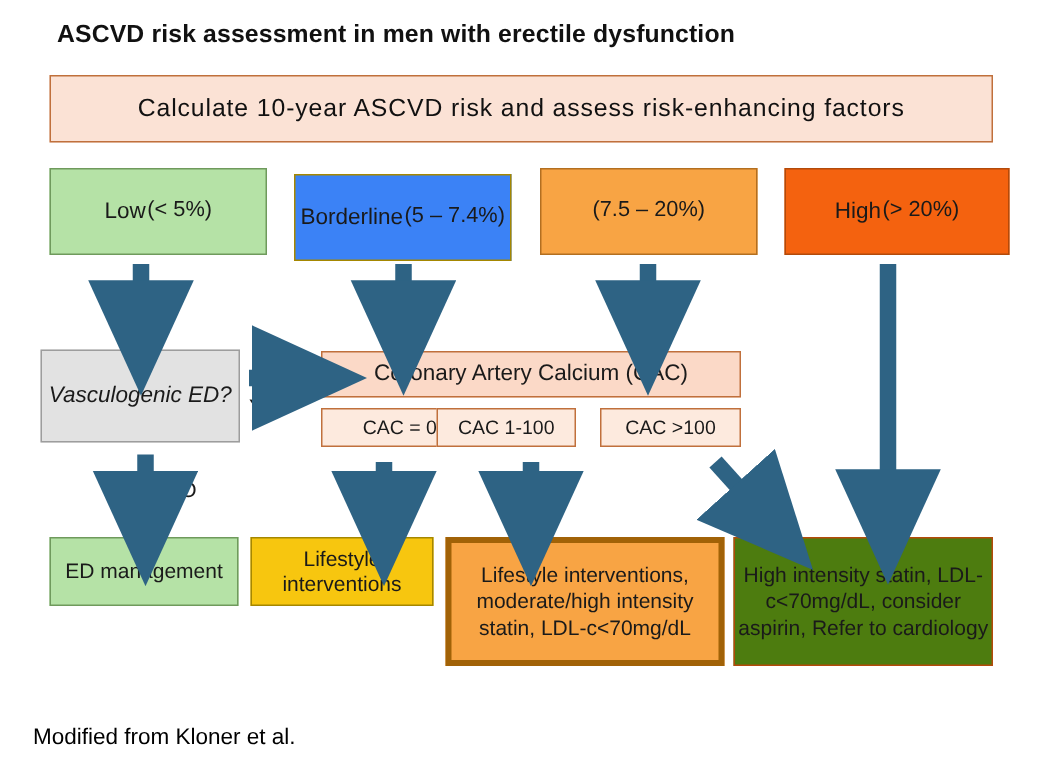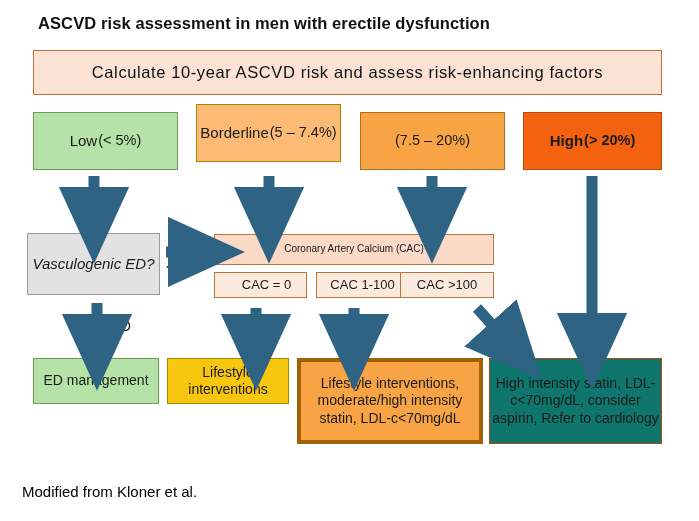--- a/index.html
+++ b/index.html
@@ -56,50 +56,50 @@
     color: #111111;
   }
 
   .risk {
     height: 58px;
     font-size: 15px;
     border: 1px solid #7a7a2a;
   }
   .risk .sub { font-size: 14.5px; }
   .risk-low      { left: 33px;  top: 112px; width: 145px; background: #b5e2a6; border-color: #6f9a5c; }
-  .risk-border   { left: 196px; top: 104px; width: 145px; background: #fdba74; border-color: #a58700; }
+  .risk-border   { left: 196px; top: 116px; width: 145px; background: #3b82f6; border-color: #a58700; }
   .risk-inter    { left: 360px; top: 112px; width: 145px; background: #f8a444; border-color: #b36f20; }
-  .risk-high     { left: 523px; top: 112px; width: 139px; background: #f4620f; border-color: #b34a0a; font-weight: bold; }
+  .risk-high     { left: 523px; top: 112px; width: 150px; background: #f4620f; border-color: #b34a0a; }
 
   .risk-inner { display: flex; flex-direction: row; gap: 1px; }
 
   .ved {
     left: 27px; top: 233px;
     width: 133px; height: 62px;
     background: #e2e2e2;
     border: 1px solid #9d9d9d;
     font-size: 15px;
     font-style: italic;
   }
 
   .cac-head {
     left: 214px; top: 234px;
     width: 280px; height: 31px;
     background: #fbd9c7;
     border: 1px solid #c0703c;
-    font-size: 10px;
+    font-size: 15px;
   }
   .cac-opt {
     top: 272px; height: 26px;
     background: #fdeade;
     border: 1px solid #c0703c;
     font-size: 13px;
   }
   .cac-0   { left: 214px; width: 93px; padding-left: 12px; }
-  .cac-1   { left: 316px; width: 93px; }
+  .cac-1   { left: 291px; width: 93px; }
   .cac-100 { left: 400px; width: 94px; }
 
   .out {
     font-size: 14px;
   }
   .out-ed {
     left: 33px; top: 358px;
     width: 126px; height: 46px;
     background: #b5e2a6; border: 1px solid #6f9a5c;
   }
@@ -109,21 +109,21 @@
     background: #f7c60f; border: 1px solid #a58700;
   }
   .out-mid {
     left: 297px; top: 358px;
     width: 186px; height: 86px;
     background: #f8a444; border: 4px solid #a16207;
   }
   .out-high {
     left: 489px; top: 358px;
     width: 173px; height: 86px;
-    background: #0f766e; border: 1px solid #b34a0a;
+    background: #4d7c0f; border: 1px solid #b34a0a;
   }
 
   .label-yes {
     left: 166px; top: 263px;
     font-size: 14px; font-weight: 500; text-align: right;
   }
   .label-no {
     left: 110px; top: 318px;
     font-size: 14px; font-weight: 500;
   }

